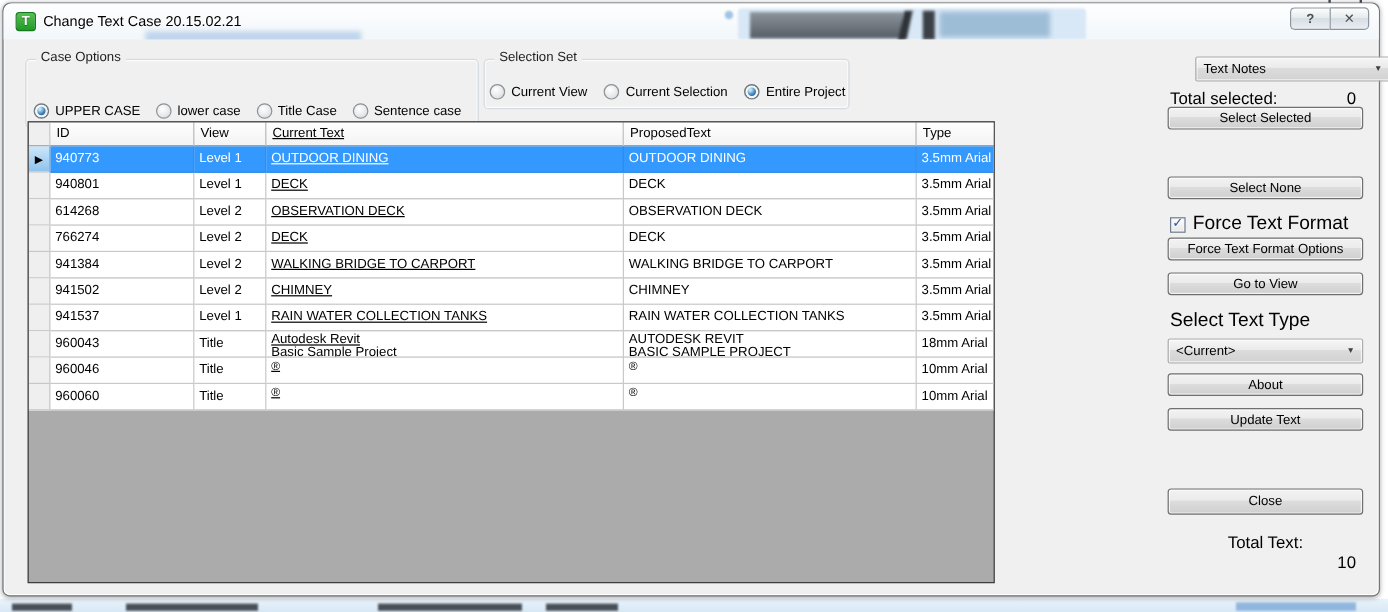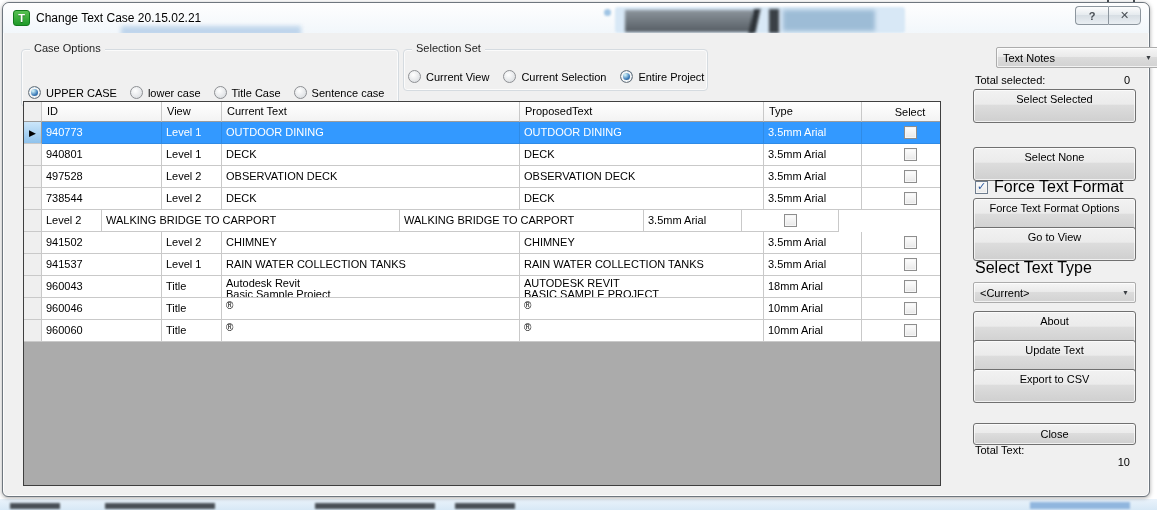--- a/index.html
+++ b/index.html
@@ -47,58 +47,58 @@
   .gb1 .radio-row { column-gap:13px; }
   .gb2 .radio-row { column-gap:14px; left:4px; }
   .radio-item { display:flex; align-items:center; cursor:pointer; }
   .rb { width:13px; height:13px; border-radius:50%; border:1px solid #8E9094; margin-right:5px;
         background:radial-gradient(circle at 40% 35%, #FFFFFF, #DCDFE2 80%); flex:0 0 13px; }
   .rb.sel { background:radial-gradient(circle at 38% 35%, #bfe5f2 8%, #3a7ab8 45%, #16395f 85%);
             box-shadow:inset 0 0 0 2px #F3F5F6; border-color:#70787e; }
   .radio-item span.lbl { font-size:11px; color:#000; }
 
   
-  .grid { position:absolute; left:20px; top:98px; width:918px; height:385px; background:#ABABAB; border:1px solid #3F3F3F; overflow:hidden; }
+  .grid { position:absolute; left:20px; top:98px; width:806px; height:385px; background:#ABABAB; border:1px solid #3F3F3F; overflow:hidden; }
   .g-header { display:flex; height:20px; }
   .gh { background:linear-gradient(#FFFFFF,#F3F3F3); border-right:1px solid #C9C9C9; border-bottom:1px solid #9C9C9C;
         font-size:11px; line-height:18px; padding:0 5px; color:#000; cursor:default; overflow:hidden; }
   .g-row { display:flex; height:22px; background:#FFFFFF; cursor:default; }
   .gc { border-right:1px solid #C9C9C9; border-bottom:1px solid #C9C9C9; font-size:11px; color:#000;
         padding:0 4px; overflow:hidden; line-height:20px; white-space:pre-line; }
   .gc.multi { line-height:11px; padding-top:2px; }
   .gc.sym { line-height:13px; font-size:10px; padding-top:1px; }
   .c-sel { width:18px; flex:0 0 18px; padding:0; display:flex; align-items:center; justify-content:center; background:#EFEFEF; }
   .c-id { width:120px; flex:0 0 120px; }
   .c-view { width:60px; flex:0 0 60px; }
-  .c-cur { width:298px; flex:0 0 298px; }
+  .c-cur { width:298px; flex:0 0 298px;text-decoration:underline; }
   .c-pro { width:244px; flex:0 0 244px; }
   .c-type { width:98px; flex:0 0 98px; }
   .c-chk { width:97px; flex:0 0 97px; display:flex; align-items:center; justify-content:center; padding:0; }
   .g-row.selected .gc { background:#3399FF; color:#FFFFFF; border-right-color:#2f8be6; border-bottom-color:#2f8be6; }
   .g-row.selected .c-sel { background:linear-gradient(#CBE6FA,#8FC2EC); color:#000; border-right:1px solid #9C9C9C; border-bottom:1px solid #C9C9C9; }
   .row-marker { font-size:9px; color:#000; }
 
   .cb { width:13px; height:13px; border:1px solid #8E8E8E; background:linear-gradient(#FEFEFE,#E8E8E8);
         box-shadow:inset 0 0 0 1px #F6F6F6; display:flex; align-items:center; justify-content:center; cursor:pointer; }
   .cb .mark { display:none; font-size:11px; line-height:11px; color:#2C5AA0; font-weight:bold; margin-top:-1px; }
   .cb.checked { border-color:#6f7d8e; }
   .cb.checked .mark { display:block; }
 
   
   .side-el { position:absolute; left:970px; width:163px; }
-  .btn { height:34px; border:1px solid #707070; border-radius:3px; font-size:11px; color:#000; text-align:center; line-height:19px;
+  .btn { height:19px; border:1px solid #707070; border-radius:3px; font-size:11px; color:#000; text-align:center; line-height:19px;
          background:linear-gradient(#F2F2F2,#EBEBEB 45%,#DDDDDD 46%,#CFCFCF); cursor:pointer;
          box-shadow:inset 0 0 0 1px rgba(255,255,255,.7); overflow:hidden; }
   .combo { height:21px; border:1px solid #ACACAC; border-radius:2px; font-size:11px; color:#000;
            background:linear-gradient(#F6F6F6,#EAEAEA 45%,#DCDCDC 46%,#D2D2D2);
            display:flex; align-items:center; padding:0 6px; cursor:pointer;
            box-shadow:inset 0 0 0 1px rgba(255,255,255,.7); }
   .combo .arrow { margin-left:auto; font-size:7px; color:#3b3f44; }
   .side-label { font-size:16px; color:#000; }
-  .side-kv { display:flex; font-size:11px; color:#000; }
+  .side-kv { display:flex; font-size:14px; color:#000;text-align:center; }
   .side-kv .v { margin-left:auto; padding-right:4px; }
   .chk-row { display:flex; align-items:center; cursor:pointer; }
   .chk-row .side-label { margin-left:6px; }
 </style>
 </head>
 <body>
 
 <div>
   <div class="bg-tick" style="left:1107px;"></div>
   <div class="bg-tick" style="left:1133px;"></div>
@@ -199,38 +199,39 @@
           <div class="gc c-sel"></div>
           <div class="gc c-id">940801</div>
           <div class="gc c-view">Level 1</div>
           <div class="gc c-cur">DECK</div>
           <div class="gc c-pro">DECK</div>
           <div class="gc c-type">3.5mm Arial</div>
           <div class="gc c-chk"><div class="cb"></div></div>
         </div>
         <div class="g-row">
           <div class="gc c-sel"></div>
-          <div class="gc c-id">497528</div>
+          <div class="gc c-id">614268</div>
           <div class="gc c-view">Level 2</div>
           <div class="gc c-cur">OBSERVATION DECK</div>
           <div class="gc c-pro">OBSERVATION DECK</div>
           <div class="gc c-type">3.5mm Arial</div>
           <div class="gc c-chk"><div class="cb"></div></div>
         </div>
         <div class="g-row">
           <div class="gc c-sel"></div>
-          <div class="gc c-id">738544</div>
+          <div class="gc c-id">766274</div>
           <div class="gc c-view">Level 2</div>
           <div class="gc c-cur">DECK</div>
           <div class="gc c-pro">DECK</div>
           <div class="gc c-type">3.5mm Arial</div>
           <div class="gc c-chk"><div class="cb"></div></div>
         </div>
         <div class="g-row">
           <div class="gc c-sel"></div>
+          <div class="gc c-id">941384</div>
           <div class="gc c-view">Level 2</div>
           <div class="gc c-cur">WALKING BRIDGE TO CARPORT</div>
           <div class="gc c-pro">WALKING BRIDGE TO CARPORT</div>
           <div class="gc c-type">3.5mm Arial</div>
           <div class="gc c-chk"><div class="cb"></div></div>
         </div>
         <div class="g-row">
           <div class="gc c-sel"></div>
           <div class="gc c-id">941502</div>
           <div class="gc c-view">Level 2</div>
@@ -301,21 +302,20 @@
   <div class="side-el btn" style="top:224px;">Go to View</div>
 
   <div class="side-el side-label" style="top:256px; left:972px;">Select Text Type</div>
   <div class="side-el combo" style="top:279px;">
     <span>&lt;Current&gt;</span>
     <span class="arrow">▼</span>
   </div>
 
   <div class="side-el btn" style="top:308px;">About</div>
   <div class="side-el btn" style="top:337px;">Update Text</div>
-  <div class="side-el btn" style="top:366px;">Export to CSV</div>
-  <div class="side-el btn" style="top:404px; height:22px; line-height:20px;margin-top:16px;">Close</div>
+  <div class="side-el btn" style="top:404px; height:22px; line-height:20px;">Close</div>
 
   <div class="side-el side-kv" style="top:441px; left:972px; width:159px;flex-direction:column;">
     <span>Total Text:</span>
     <span class="v">10</span>
   </div>
 
 </div>
 
 </body></html>

